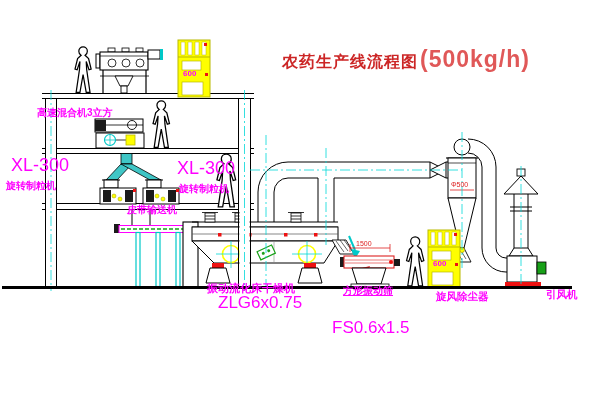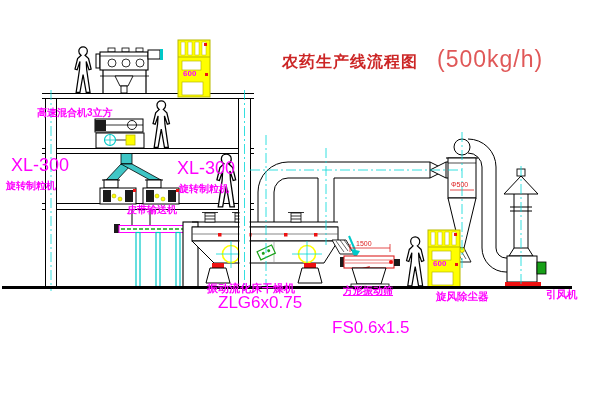--- a/index.html
+++ b/index.html
@@ -3,23 +3,23 @@
 <meta charset="utf-8">
 <style>
   html,body{margin:0;padding:0;background:#fff;}
   .stage{position:relative;width:600px;height:403px;background:#ffffff;overflow:hidden;
          font-family:"Liberation Sans", sans-serif;}
   .stage svg{position:absolute;left:0;top:0;}
   .lbl{position:absolute;white-space:nowrap;line-height:1;}
   .mag{color:#ff00ff;font-weight:bold;}
   .magthin{color:#ff00ff;font-weight:normal;}
   .red{color:#dd2222;}
-  .title-row{position:absolute;left:282px;top:46px;display:flex;align-items:baseline;gap:19px;}
+  .title-row{position:absolute;left:282px;top:46px;display:flex;align-items:baseline;gap:2px;}
   .title-cn{font-size:16px;font-weight:bold;color:#cc2626;letter-spacing:1px;}
-  .title-cap{font-size:23px;font-weight:400;color:#e05858;letter-spacing:1px;}
+  .title-cap{font-size:23px;font-weight:700;color:#e05858;letter-spacing:1px;}
 </style>
 </head>
 <body>
 
 <div class="stage">
 
 <svg width="600" height="403" viewBox="0 0 600 403">
   <defs>
     <path id="person" d="M9 0.8 C11.2 0.8 12.8 2.5 12.8 4.6 C12.8 6.2 12 7.6 10.8 8.3 L13.9 11.2 L16.2 20.6 L14.3 21.2 L11.8 13.9 L12.2 21 L15.2 41.5 L11.8 41.5 L9 25.5 L6.2 41.5 L2.8 41.5 L5.8 21 L6.2 13.9 L3.7 21.2 L1.8 20.6 L4.1 11.2 L7.2 8.3 C6 7.6 5.2 6.2 5.2 4.6 C5.2 2.5 6.8 0.8 9 0.8 Z"></path>
     <g id="granulator">

